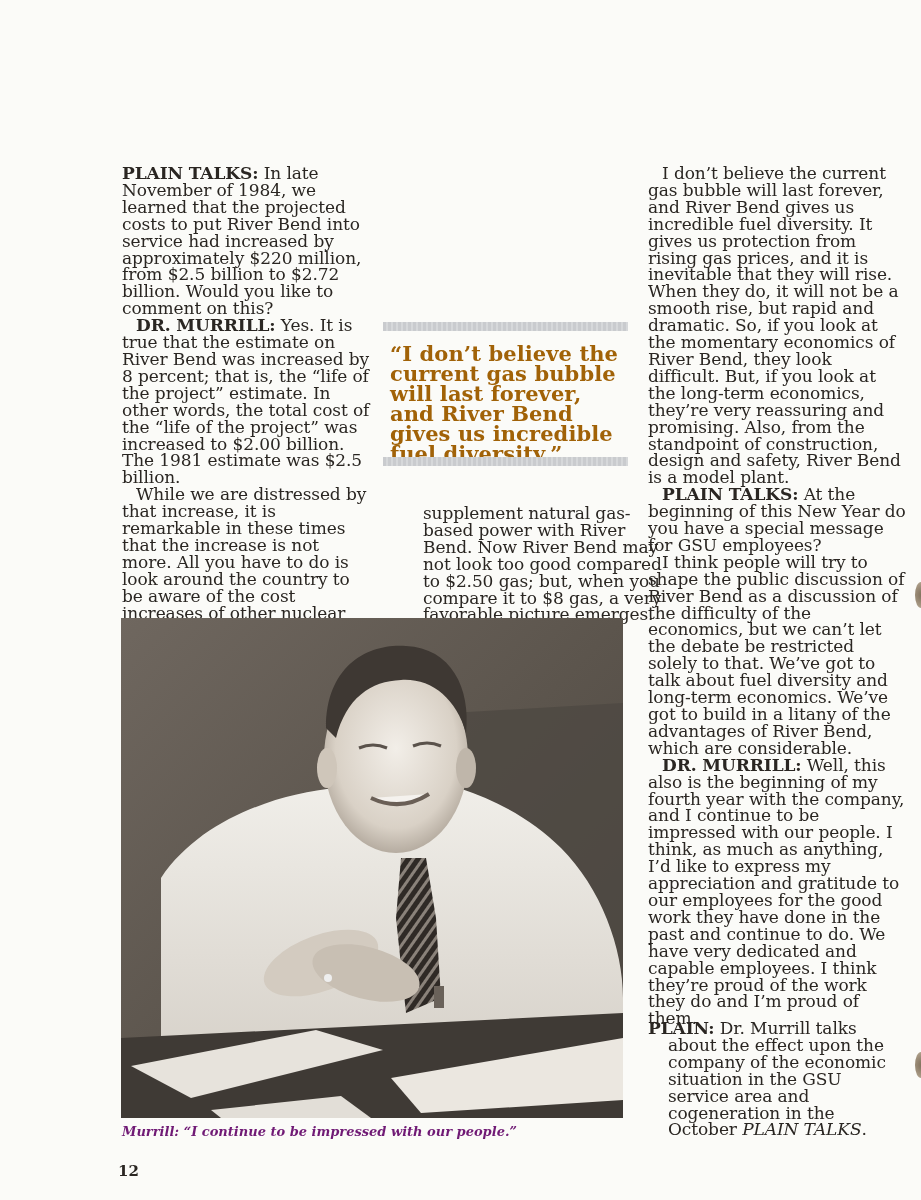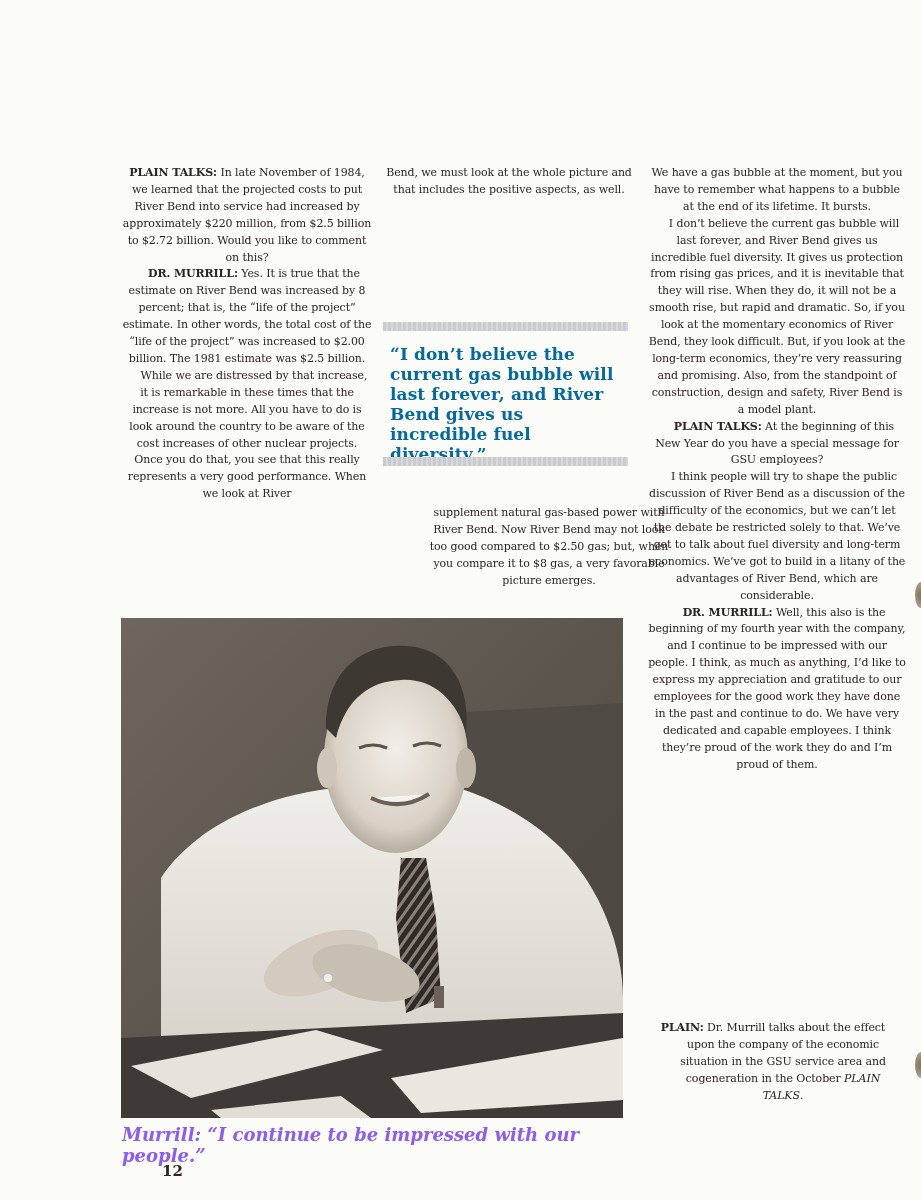--- a/index.html
+++ b/index.html
@@ -4,24 +4,23 @@
 <style>
   html, body { margin: 0; padding: 0; }
   body {
     width: 921px; height: 1200px; position: relative; overflow: hidden;
     background: #fbfbf8;
     font-family: "DejaVu Serif", "Liberation Serif", serif;
     color: #2a2622;
   }
   .col {
     position: absolute;
-    font-size: 11px;
+    font-size: 17px;
     line-height: 16.9px;
     letter-spacing: -0.1px;
-    text-align: center;
   }
   .col p { margin: 0; }
   .col p.ind { text-indent: 14px; }
   .lbl { font-weight: bold; }
   #col1 { left: 122px; top: 165px; width: 250px; }
   #col2a { left: 383px; top: 165px; width: 252px; }
   #col2b { left: 383px; top: 505px; width: 252px; margin-left: 40px; }
   #col3 { left: 648px; top: 165px; width: 258px; }
   #note { left: 648px; top: 1020px; width: 250px; }
   #note p { text-indent: -20px; padding-left: 20px; }
@@ -31,69 +30,67 @@
     position: absolute; left: 383px; top: 322px; width: 245px; height: 145px;
   }
   .pq-bar {
     position: absolute; left: 0; width: 245px; height: 9px;
     background: repeating-linear-gradient(90deg, #c9cbce 0 3px, #d6d8da 3px 5px);
   }
   .pq-bar.top { top: 0; }
   .pq-bar.bottom { top: 135px; }
   .pq-text {
     position: absolute; left: 7px; top: 22px; width: 236px;
-    font-weight: bold; font-size: 17px; line-height: 20px; color: #0369a1;
+    font-weight: bold; font-size: 21px; line-height: 20px; color: #a16207;
     letter-spacing: 0.1px;
   }
 
   .photo {
     position: absolute; left: 121px; top: 618px; width: 502px; height: 500px;
     overflow: hidden;
     background: linear-gradient(180deg, #6e655d 0%, #5e574f 40%, #4b453f 100%);
   }
   .photo svg { display: block; }
 
   .caption {
     position: absolute; left: 122px; top: 1124px; width: 520px;
-    font-weight: bold; font-style: italic; font-size: 18px; color: #8b5cf6;
+    font-weight: bold; font-style: italic; font-size: 13px; color: #701a75;
   }
   .pagenum {
     position: absolute; left: 118px; top: 1162px;
-    font-weight: bold; font-size: 15px; color: #2a2622; margin-left: 44px;
+    font-weight: bold; font-size: 15px; color: #2a2622;
   }
   .edge-blob {
     position: absolute; right: -6px; width: 12px; height: 26px; border-radius: 50%;
     background: radial-gradient(circle at 70% 50%, #7a6a55, #b8aa95);
   }
 </style>
 </head>
 <body>
 
 <div class="col" id="col1">
   <p><span class="lbl">PLAIN TALKS:</span><span> In late November of 1984, we learned that the projected costs to put River Bend into service had increased by approximately $220 million, from $2.5 billion to $2.72 billion. Would you like to comment on this?</span></p>
   <p class="ind"><span class="lbl">DR. MURRILL:</span><span> Yes. It is true that the estimate on River Bend was increased by 8 percent; that is, the “life of the project” estimate. In other words, the total cost of the “life of the project” was increased to $2.00 billion. The 1981 estimate was $2.5 billion.</span></p>
   <p class="ind"><span>While we are distressed by that increase, it is remarkable in these times that the increase is not more. All you have to do is look around the country to be aware of the cost increases of other nuclear projects. Once you do that, you see that this really represents a very good performance. When we look at River</span></p>
 </div>
 
 <div class="col" id="col2a">
-  <p>Bend, we must look at the whole picture and that includes the positive aspects, as well.</p>
 </div>
 
 <div class="pullquote">
   <div class="pq-bar top"></div>
   <div class="pq-text">“I don’t believe the current gas bubble will last forever, and River Bend gives us incredible fuel diversity.”</div>
   <div class="pq-bar bottom"></div>
 </div>
 
 <div class="col" id="col2b">
   <p>supplement natural gas-based power with River Bend. Now River Bend may not look too good compared to $2.50 gas; but, when you compare it to $8 gas, a very favorable picture emerges.</p>
 </div>
 
 <div class="col" id="col3">
-  <p>We have a gas bubble at the moment, but you have to remember what happens to a bubble at the end of its lifetime. It bursts.</p>
   <p class="ind">I don’t believe the current gas bubble will last forever, and River Bend gives us incredible fuel diversity. It gives us protection from rising gas prices, and it is inevitable that they will rise. When they do, it will not be a smooth rise, but rapid and dramatic. So, if you look at the momentary economics of River Bend, they look difficult. But, if you look at the long-term economics, they’re very reassuring and promising. Also, from the standpoint of construction, design and safety, River Bend is a model plant.</p>
   <p class="ind"><span class="lbl">PLAIN TALKS:</span><span> At the beginning of this New Year do you have a special message for GSU employees?</span></p>
   <p class="ind">I think people will try to shape the public discussion of River Bend as a discussion of the difficulty of the economics, but we can’t let the debate be restricted solely to that. We’ve got to talk about fuel diversity and long-term economics. We’ve got to build in a litany of the advantages of River Bend, which are considerable.</p>
   <p class="ind"><span class="lbl">DR. MURRILL:</span><span> Well, this also is the beginning of my fourth year with the company, and I continue to be impressed with our people. I think, as much as anything, I’d like to express my appreciation and gratitude to our employees for the good work they have done in the past and continue to do. We have very dedicated and capable employees. I think they’re proud of the work they do and I’m proud of them.</span></p>
 </div>
 
 <div class="col" id="note">
   <p><span class="lbl">PLAIN:</span><span> Dr. Murrill talks about the effect upon the company of the economic situation in the GSU service area and cogeneration in the October </span><span class="em">PLAIN TALKS</span><span>.</span></p>
 </div>
 

